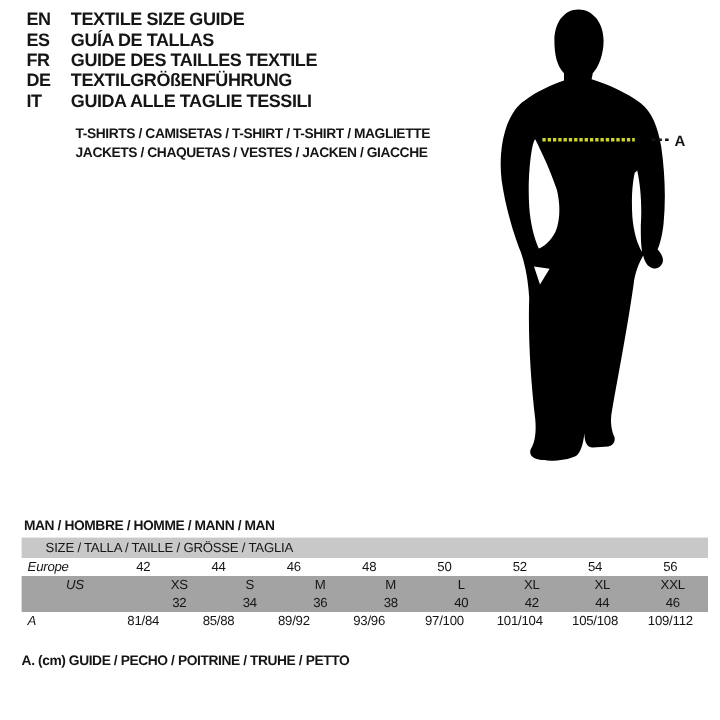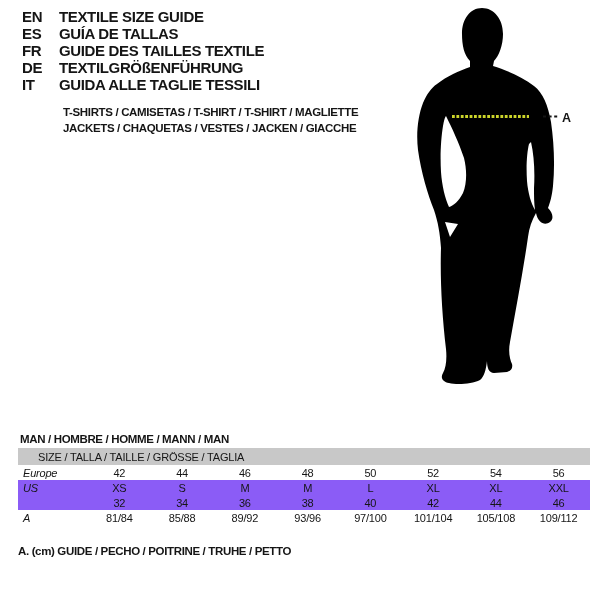--- a/index.html
+++ b/index.html
@@ -29,21 +29,21 @@
   
   #size-table{left:18px;top:448px;width:572px;font-size:11px;letter-spacing:-0.2px;}
   .thead{
     height:17px;background:#c8c8c8;display:flex;align-items:center;
     padding-left:20px;box-sizing:border-box;
   }
   .trow{
     display:grid;grid-template-columns:70px repeat(8,1fr);
     height:15px;align-items:center;
   }
-  .trow.shaded{background:#8b5cf6;}
+  .trow.shaded{background:#a3a3a3;padding-left:32px;}
   .tlabel{padding-left:5px;text-align:left;font-style:italic;}
   .tcell{text-align:center;}
 
   
   #note{left:18px;top:545px;font-size:11.5px;}
 </style>
 </head>
 <body>
 
 <div id="langs" class="abs bold">

